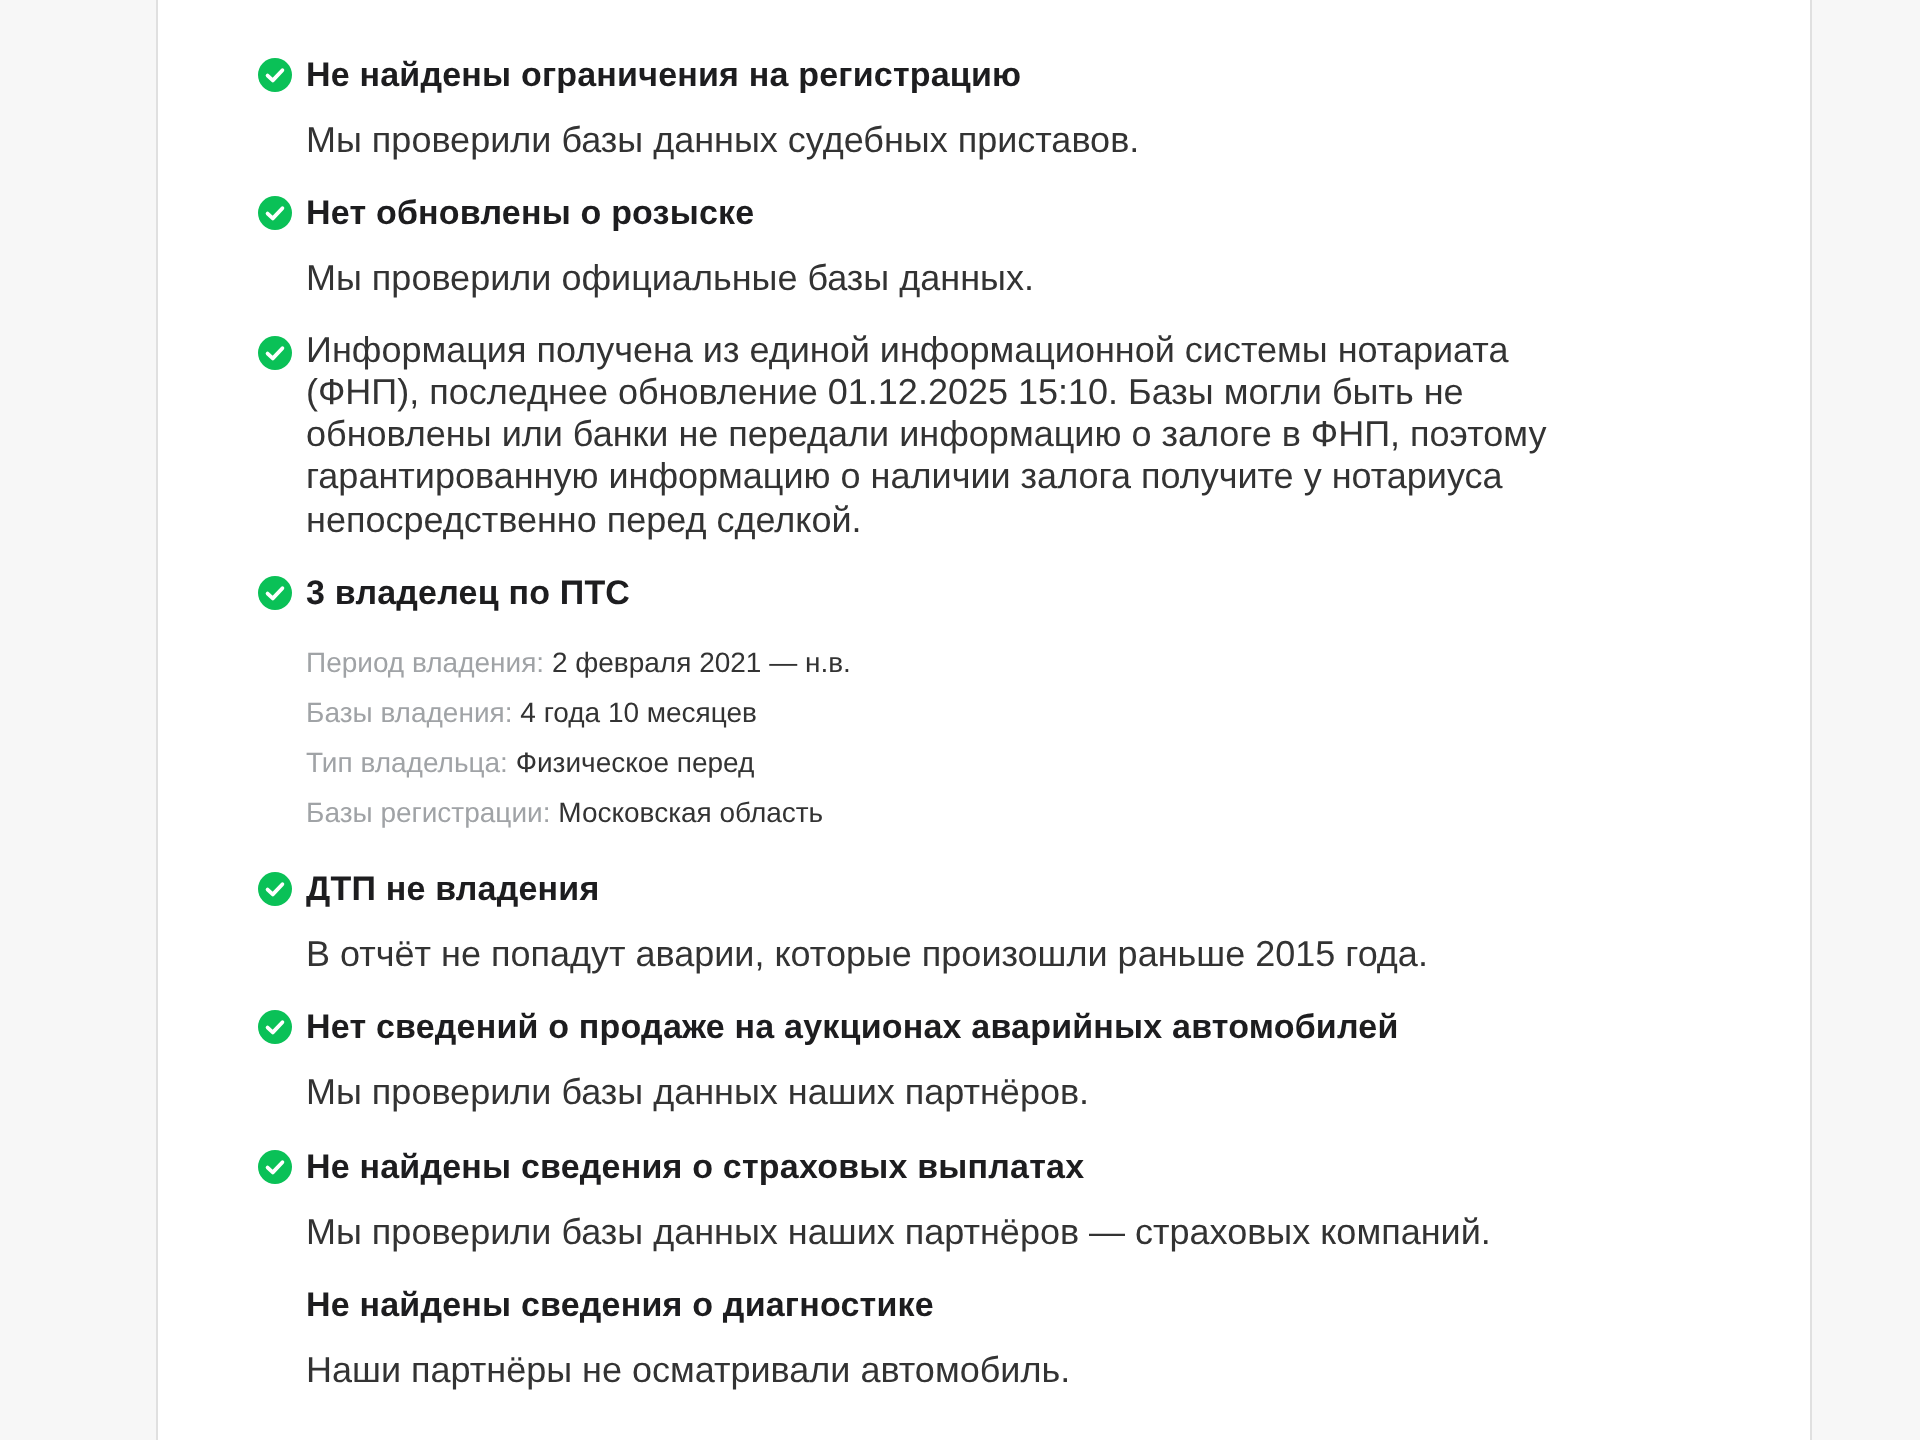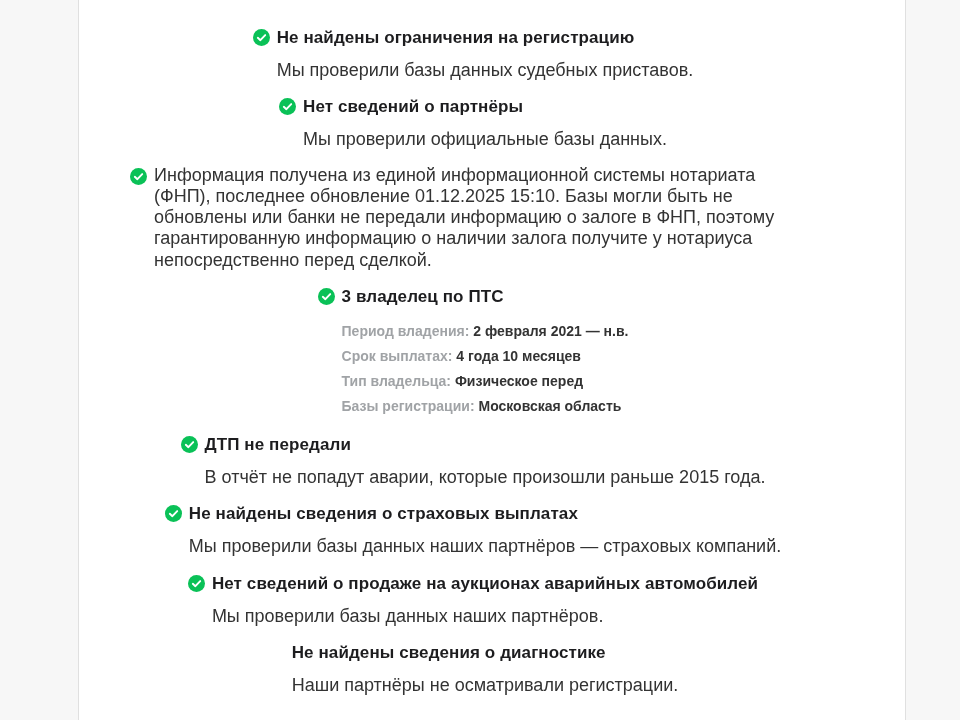--- a/index.html
+++ b/index.html
@@ -17,21 +17,20 @@
     border-left: 1px solid var(--border, #e0e0e0);
     border-right: 1px solid var(--border, #e0e0e0);
     padding: 26px 88px 20px 50px;
     overflow: hidden;
   }
   .section {
     display: flex;
     align-items: flex-start;
     gap: 7px;
     margin-bottom: 14px;
-    justify-content: center;
   }
   .check-icon {
     flex: 0 0 17px;
     width: 17px; height: 17px;
     margin-top: 3px;
     color: var(--accent-green, #0ac157);
   }
   .check-icon svg { display: block; width: 17px; height: 17px; }
   .check-icon.icon-hidden { visibility: hidden; }
   .section-content { max-width: 662px; }
@@ -46,22 +45,22 @@
   .section-desc {
     font-size: 18px;
     line-height: 21.3px;
     color: var(--body, #333333);
   }
   .detail-row {
     font-size: 14px;
     line-height: 25px;
     color: var(--body, #333333);
   }
-  .detail-label { color: var(--label, #a0a3a6); font-weight: bold; }
-  .detail-value { color: var(--body, #333333); font-weight: bold; }
+  .detail-label { color: var(--label, #a0a3a6); font-weight: normal; }
+  .detail-value { color: var(--body, #333333); font-weight: normal; }
 </style>
 </head>
 <body>
 
 <main class="report-card">
 
   <section class="section">
     <span class="check-icon">
       <svg viewBox="0 0 17 17">
           <circle cx="8.5" cy="8.5" r="8.5" fill="currentColor"></circle>
@@ -75,21 +74,21 @@
   </section>
 
   <section class="section">
     <span class="check-icon">
       <svg viewBox="0 0 17 17">
           <circle cx="8.5" cy="8.5" r="8.5" fill="currentColor"></circle>
           <path d="M4.8 8.8 L7.4 11.2 L12.2 6.1" stroke="#fff" stroke-width="1.9" fill="none" stroke-linecap="round" stroke-linejoin="round"></path>
         </svg>
     </span>
     <div class="section-content">
-      <div class="section-title">Нет сведений о партнёры</div>
+      <div class="section-title">Нет обновлены о розыске</div>
       <div class="section-desc">Мы проверили официальные базы данных.</div>
     </div>
   </section>
 
   <section class="section">
     <span class="check-icon">
       <svg viewBox="0 0 17 17">
           <circle cx="8.5" cy="8.5" r="8.5" fill="currentColor"></circle>
           <path d="M4.8 8.8 L7.4 11.2 L12.2 6.1" stroke="#fff" stroke-width="1.9" fill="none" stroke-linecap="round" stroke-linejoin="round"></path>
         </svg>
@@ -106,21 +105,21 @@
           <path d="M4.8 8.8 L7.4 11.2 L12.2 6.1" stroke="#fff" stroke-width="1.9" fill="none" stroke-linecap="round" stroke-linejoin="round"></path>
         </svg>
     </span>
     <div class="section-content">
       <div class="section-title">3 владелец по ПТС</div>
       <div class="detail-row">
         <span class="detail-label">Период владения:</span>
         <span class="detail-value">2 февраля 2021 — н.в.</span>
       </div>
       <div class="detail-row">
-        <span class="detail-label">Срок выплатах:</span>
+        <span class="detail-label">Базы владения:</span>
         <span class="detail-value">4 года 10 месяцев</span>
       </div>
       <div class="detail-row">
         <span class="detail-label">Тип владельца:</span>
         <span class="detail-value">Физическое перед</span>
       </div>
       <div class="detail-row">
         <span class="detail-label">Базы регистрации:</span>
         <span class="detail-value">Московская область</span>
       </div>
@@ -128,57 +127,57 @@
   </section>
 
   <section class="section">
     <span class="check-icon">
       <svg viewBox="0 0 17 17">
           <circle cx="8.5" cy="8.5" r="8.5" fill="currentColor"></circle>
           <path d="M4.8 8.8 L7.4 11.2 L12.2 6.1" stroke="#fff" stroke-width="1.9" fill="none" stroke-linecap="round" stroke-linejoin="round"></path>
         </svg>
     </span>
     <div class="section-content">
-      <div class="section-title">ДТП не передали</div>
+      <div class="section-title">ДТП не владения</div>
       <div class="section-desc">В отчёт не попадут аварии, которые произошли раньше 2015 года.</div>
+    </div>
+  </section>
+
+  <section class="section">
+    <span class="check-icon">
+      <svg viewBox="0 0 17 17">
+          <circle cx="8.5" cy="8.5" r="8.5" fill="currentColor"></circle>
+          <path d="M4.8 8.8 L7.4 11.2 L12.2 6.1" stroke="#fff" stroke-width="1.9" fill="none" stroke-linecap="round" stroke-linejoin="round"></path>
+        </svg>
+    </span>
+    <div class="section-content">
+      <div class="section-title">Нет сведений о продаже на аукционах аварийных автомобилей</div>
+      <div class="section-desc">Мы проверили базы данных наших партнёров.</div>
     </div>
   </section>
 
   <section class="section">
     <span class="check-icon">
       <svg viewBox="0 0 17 17">
           <circle cx="8.5" cy="8.5" r="8.5" fill="currentColor"></circle>
           <path d="M4.8 8.8 L7.4 11.2 L12.2 6.1" stroke="#fff" stroke-width="1.9" fill="none" stroke-linecap="round" stroke-linejoin="round"></path>
         </svg>
     </span>
     <div class="section-content">
       <div class="section-title">Не найдены сведения о страховых выплатах</div>
       <div class="section-desc">Мы проверили базы данных наших партнёров — страховых компаний.</div>
     </div>
   </section>
 
   <section class="section">
-    <span class="check-icon">
-      <svg viewBox="0 0 17 17">
-          <circle cx="8.5" cy="8.5" r="8.5" fill="currentColor"></circle>
-          <path d="M4.8 8.8 L7.4 11.2 L12.2 6.1" stroke="#fff" stroke-width="1.9" fill="none" stroke-linecap="round" stroke-linejoin="round"></path>
-        </svg>
-    </span>
-    <div class="section-content">
-      <div class="section-title">Нет сведений о продаже на аукционах аварийных автомобилей</div>
-      <div class="section-desc">Мы проверили базы данных наших партнёров.</div>
-    </div>
-  </section>
-
-  <section class="section">
     <span class="check-icon icon-hidden">
       <svg viewBox="0 0 17 17">
           <circle cx="8.5" cy="8.5" r="8.5" fill="currentColor"></circle>
           <path d="M4.8 8.8 L7.4 11.2 L12.2 6.1" stroke="#fff" stroke-width="1.9" fill="none" stroke-linecap="round" stroke-linejoin="round"></path>
         </svg>
     </span>
     <div class="section-content">
       <div class="section-title">Не найдены сведения о диагностике</div>
-      <div class="section-desc">Наши партнёры не осматривали регистрации.</div>
+      <div class="section-desc">Наши партнёры не осматривали автомобиль.</div>
     </div>
   </section>
 
 </main>
 
 </body></html>

